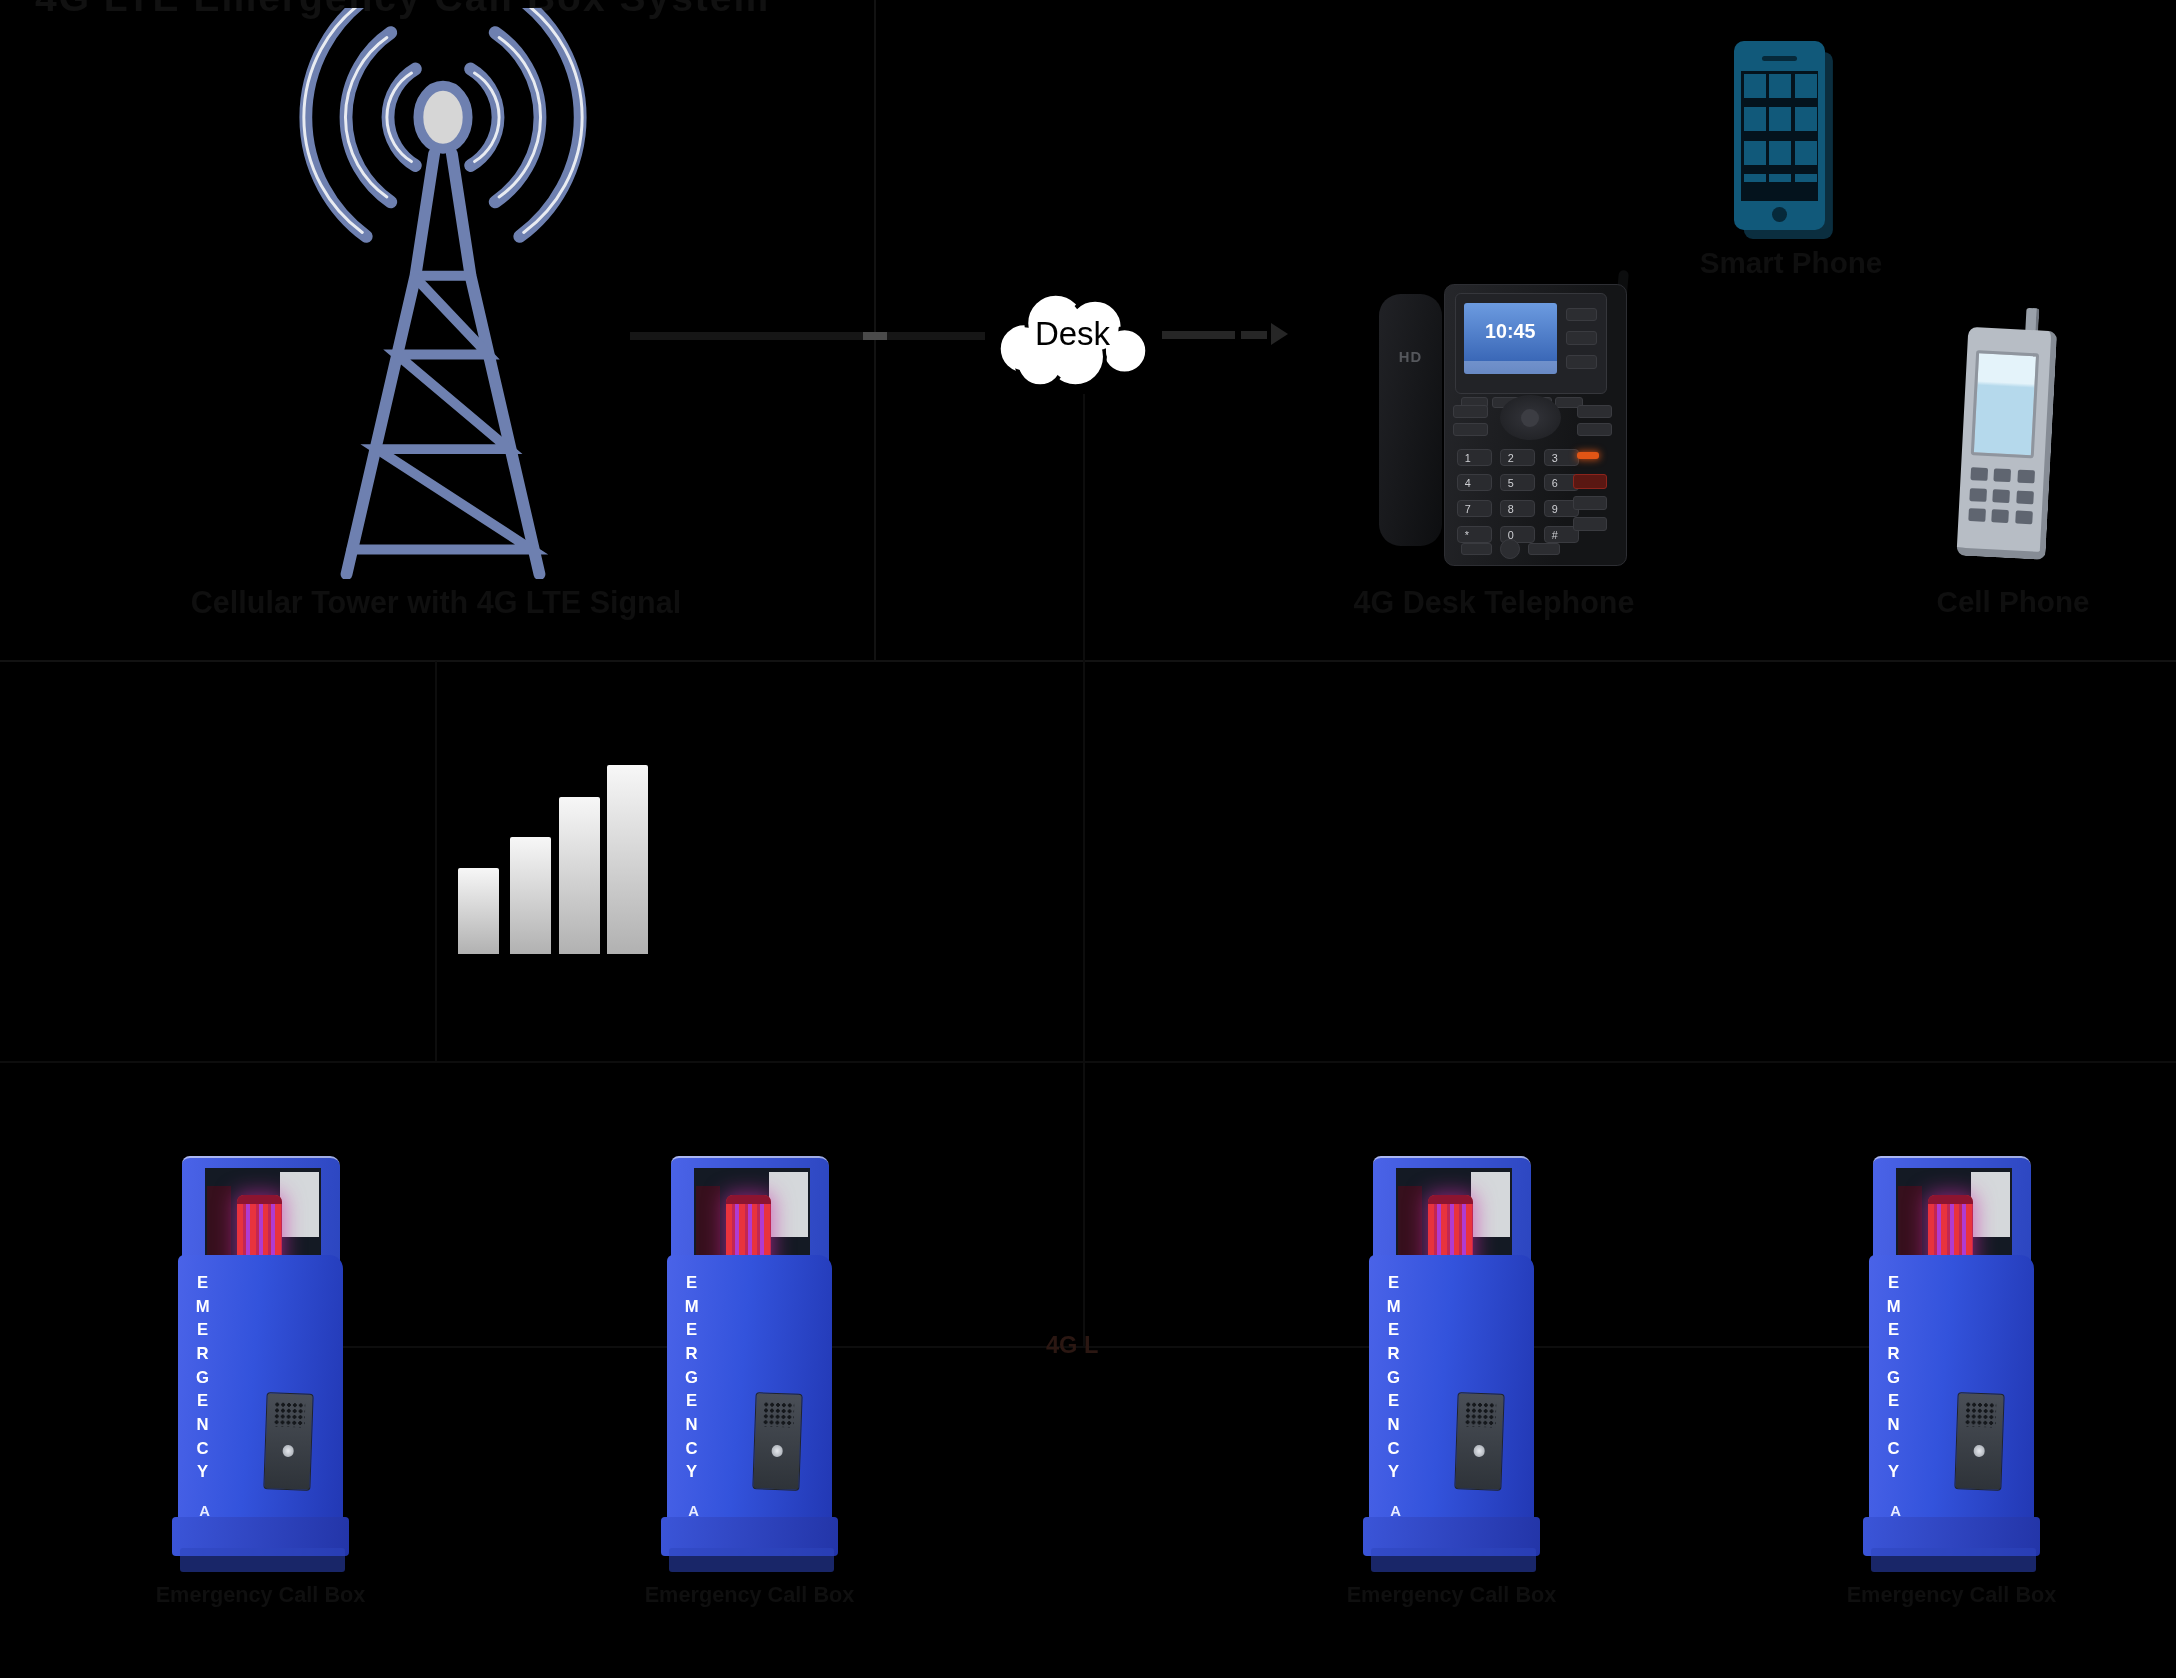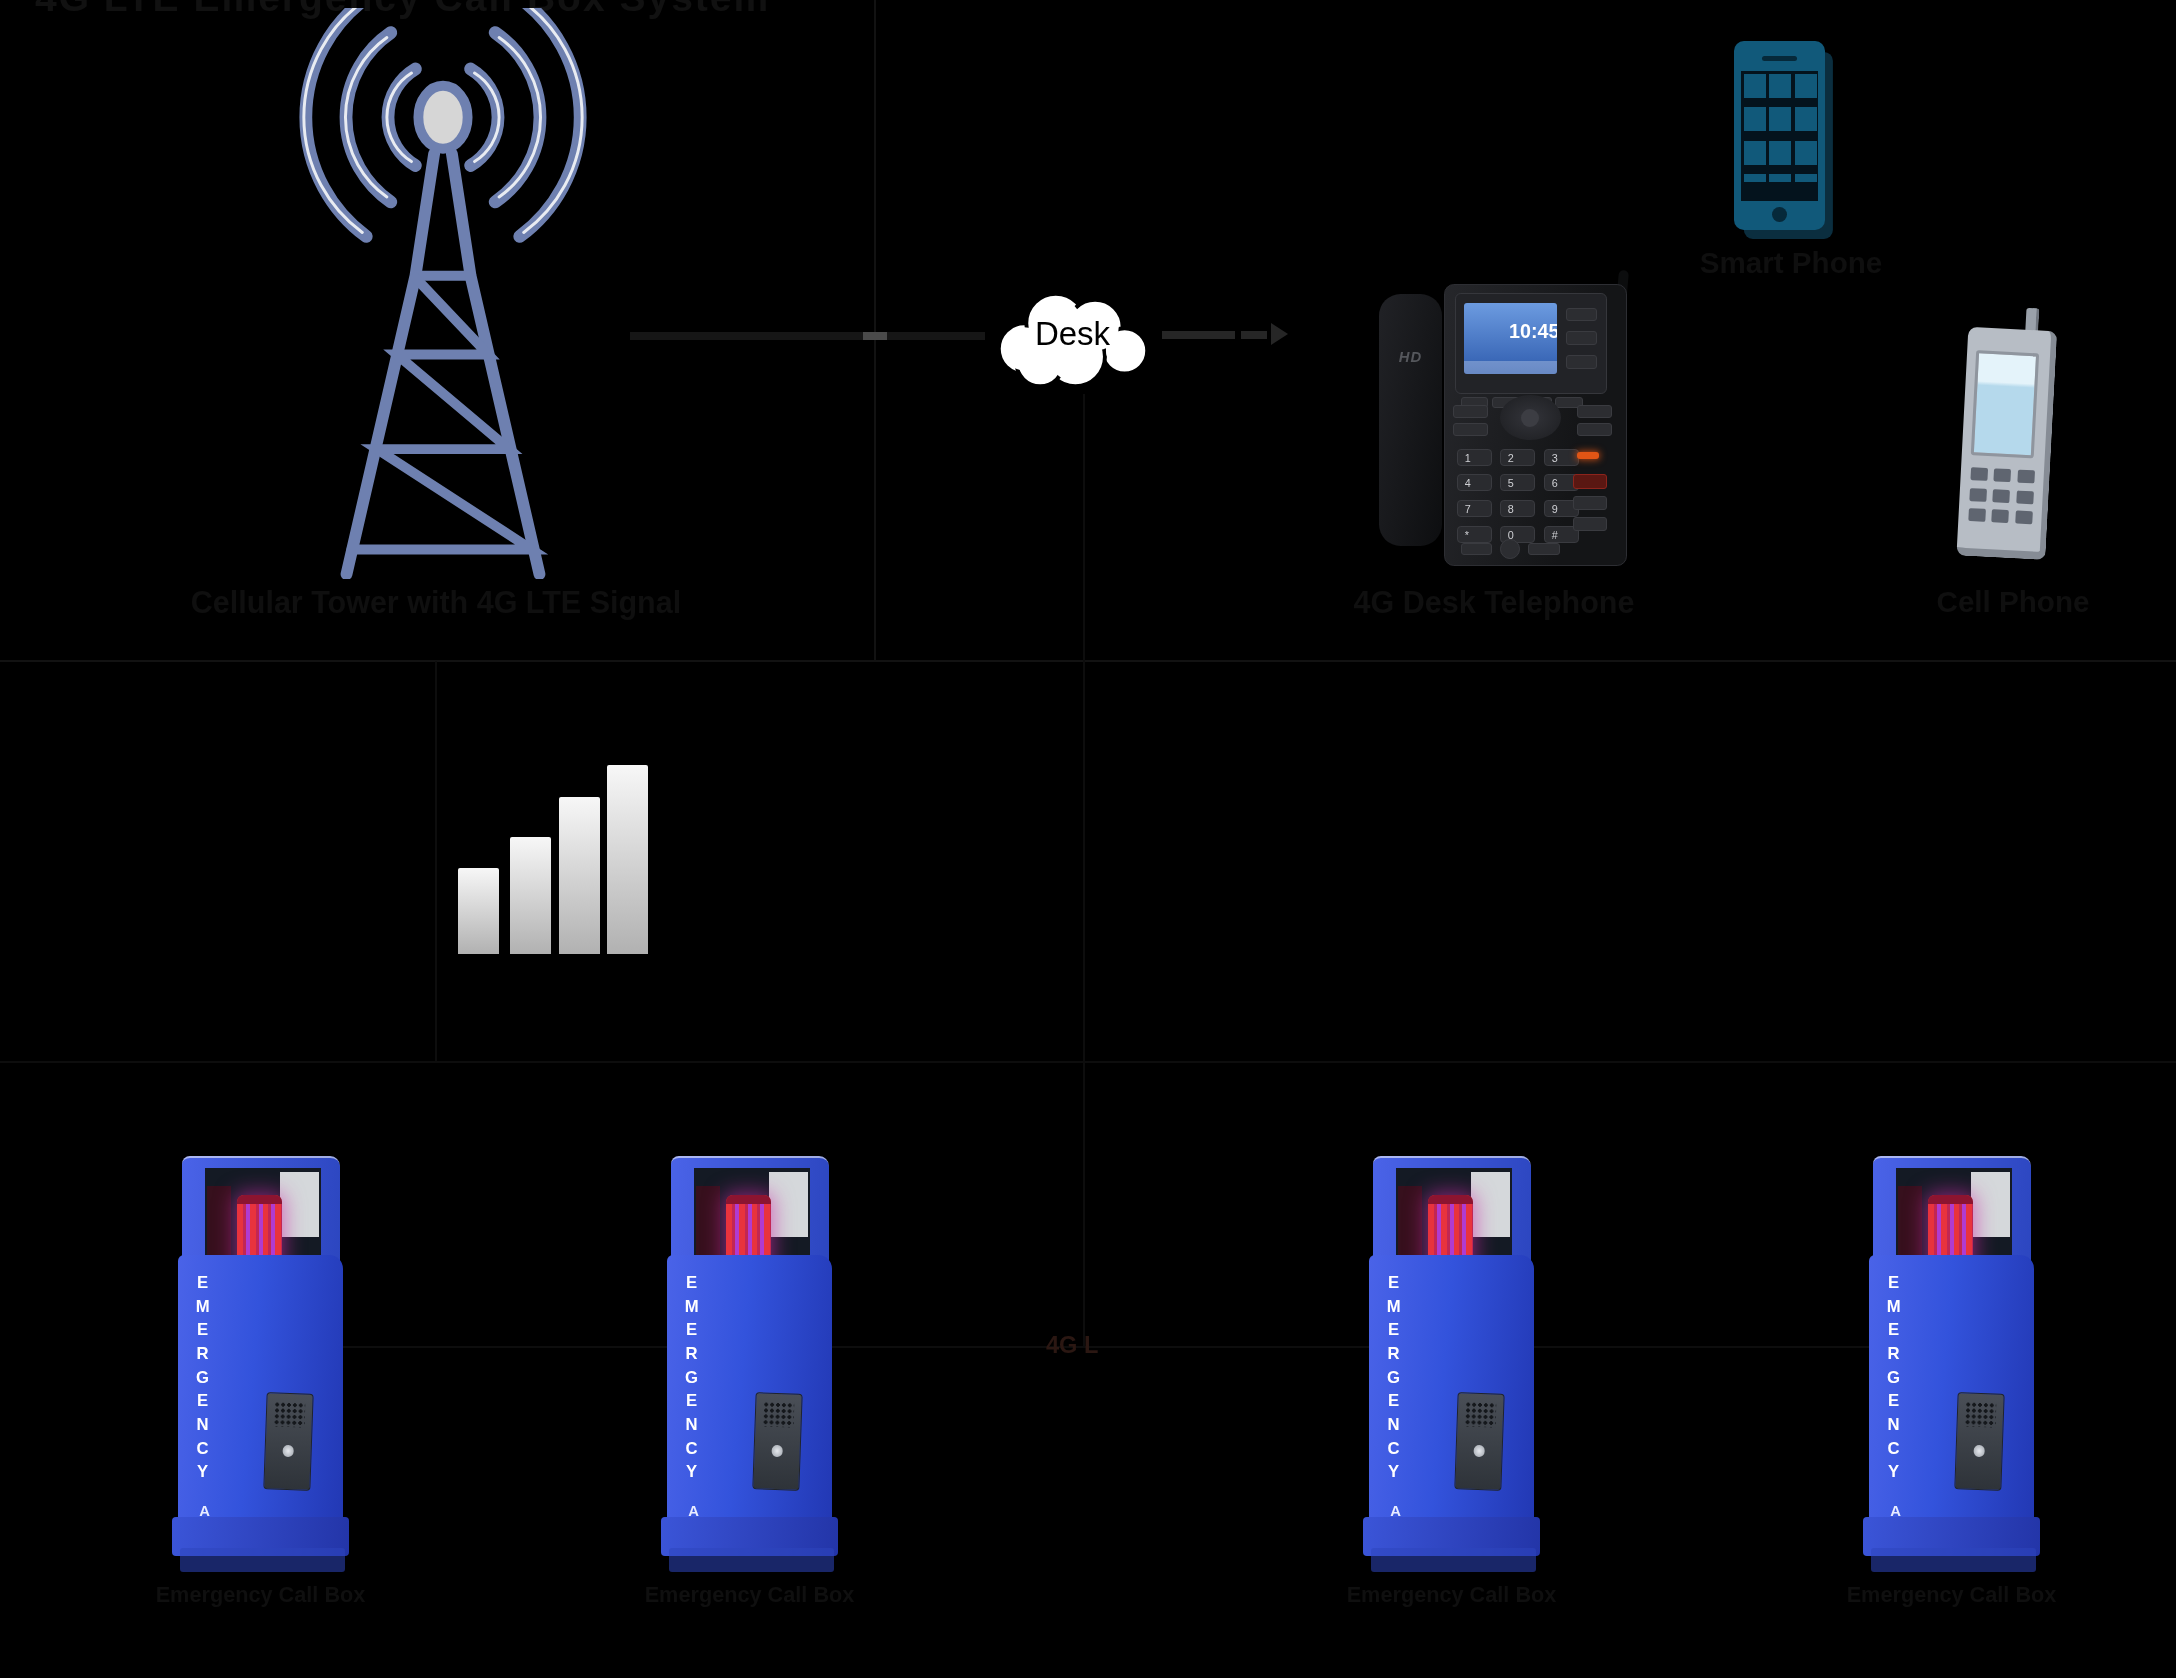--- a/index.html
+++ b/index.html
@@ -48,40 +48,40 @@
               border-radius:4.9px;transform:rotate(5deg);}
   #dp-antenna::before{content:"";position:absolute;left:-2px;top:95px;width:13.8px;height:43px;
               background:#131416;border-radius:4.9px;}
   #dp-body{position:absolute;left:65px;top:5.9px;width:181px;height:280px;border-radius:9.9px;
            background:linear-gradient(100deg,#26272b,#141517 70%);border:1px solid #2d2e33;}
   #dp-screenbox{position:absolute;left:9.9px;top:7.9px;width:150px;height:99px;background:#222327;
                 border-radius:5.9px;border:1px solid #36373c;}
   #dp-lcd{position:absolute;left:7.9px;top:8.9px;width:93px;height:71px;border-radius:3px;
           background:linear-gradient(#6c9be0,#2f5cae);overflow:hidden;}
   #dp-time{position:absolute;left:0;top:17.7px;width:100%;text-align:center;color:#fff;
-           font-size:19.7px;font-weight:bold;padding-left:24px;}
+           font-size:19.7px;font-weight:bold;}
   #dp-lcd .lcd-bar{position:absolute;left:0;bottom:0;width:100%;height:12.8px;
                    background:rgba(255,255,255,.28);}
   .dp-key{position:absolute;background:#2c2d31;border-radius:3px;border:1px solid #3a3b40;}
   #dp-nav{position:absolute;left:55px;top:110px;width:61px;height:45px;border-radius:50%;
           background:radial-gradient(#33343a,#1c1d20);}
   #dp-nav::after{content:"";position:absolute;left:20.7px;top:13.8px;width:18.7px;height:18.7px;
           border-radius:50%;background:#3c3d43;}
   #dp-keypad{position:absolute;left:11.8px;top:164px;width:130px;height:106px;}
   .kp-key{position:absolute;width:35px;height:16.7px;background:#2a2b2f;border:1px solid #3a3b40;
           border-radius:3.9px;color:#cfd0d4;font-size:10.8px;line-height:16.7px;padding-left:6.9px;
           box-sizing:border-box;}
   #dp-led{position:absolute;left:132px;top:167px;width:21.7px;height:6.9px;background:#e05515;
           border-radius:3px;box-shadow:0 0 7.9px 1px rgba(224,85,21,.8);}
   #dp-redkey{position:absolute;left:128px;top:189px;width:31.5px;height:12.8px;background:#5a1712;
              border:1px solid #8c241c;border-radius:3px;}
   #dp-handset{position:absolute;left:0;top:15.8px;width:63px;height:252px;border-radius:21.7px;
               background:linear-gradient(100deg,#212226,#0d0e10);}
   #dp-hd{position:absolute;left:0;top:55px;width:100%;text-align:center;color:#55575c;
-         font-size:14.8px;font-weight:bold;font-style:italic;letter-spacing:1px;}
+         font-size:14.8px;font-weight:bold;letter-spacing:1px;}
 
   
   #cellphone{left:1963px;top:315px;width:91px;height:234px;transform:rotate(3deg);}
   #cp-body{position:absolute;left:0;top:13.8px;width:83px;height:221px;background:#b7bdc5;
            border-radius:8.9px;border-right:6.9px solid #868c95;border-bottom:8.9px solid #868c95;}
   #cp-antenna{position:absolute;left:57px;top:-7.9px;width:9.9px;height:29.6px;background:#9aa1aa;
               border-radius:3px;border-right:3px solid #6f757e;}
   #cp-screen{position:absolute;left:8.9px;top:23.6px;width:57px;height:99px;border:3px solid #8f959e;
              border-radius:3px;background:linear-gradient(#e4f3fa 28%,#b5d9ec 32%);}
   .cp-key{position:absolute;width:16.7px;height:12.8px;background:#5f6570;border-radius:2px;}

